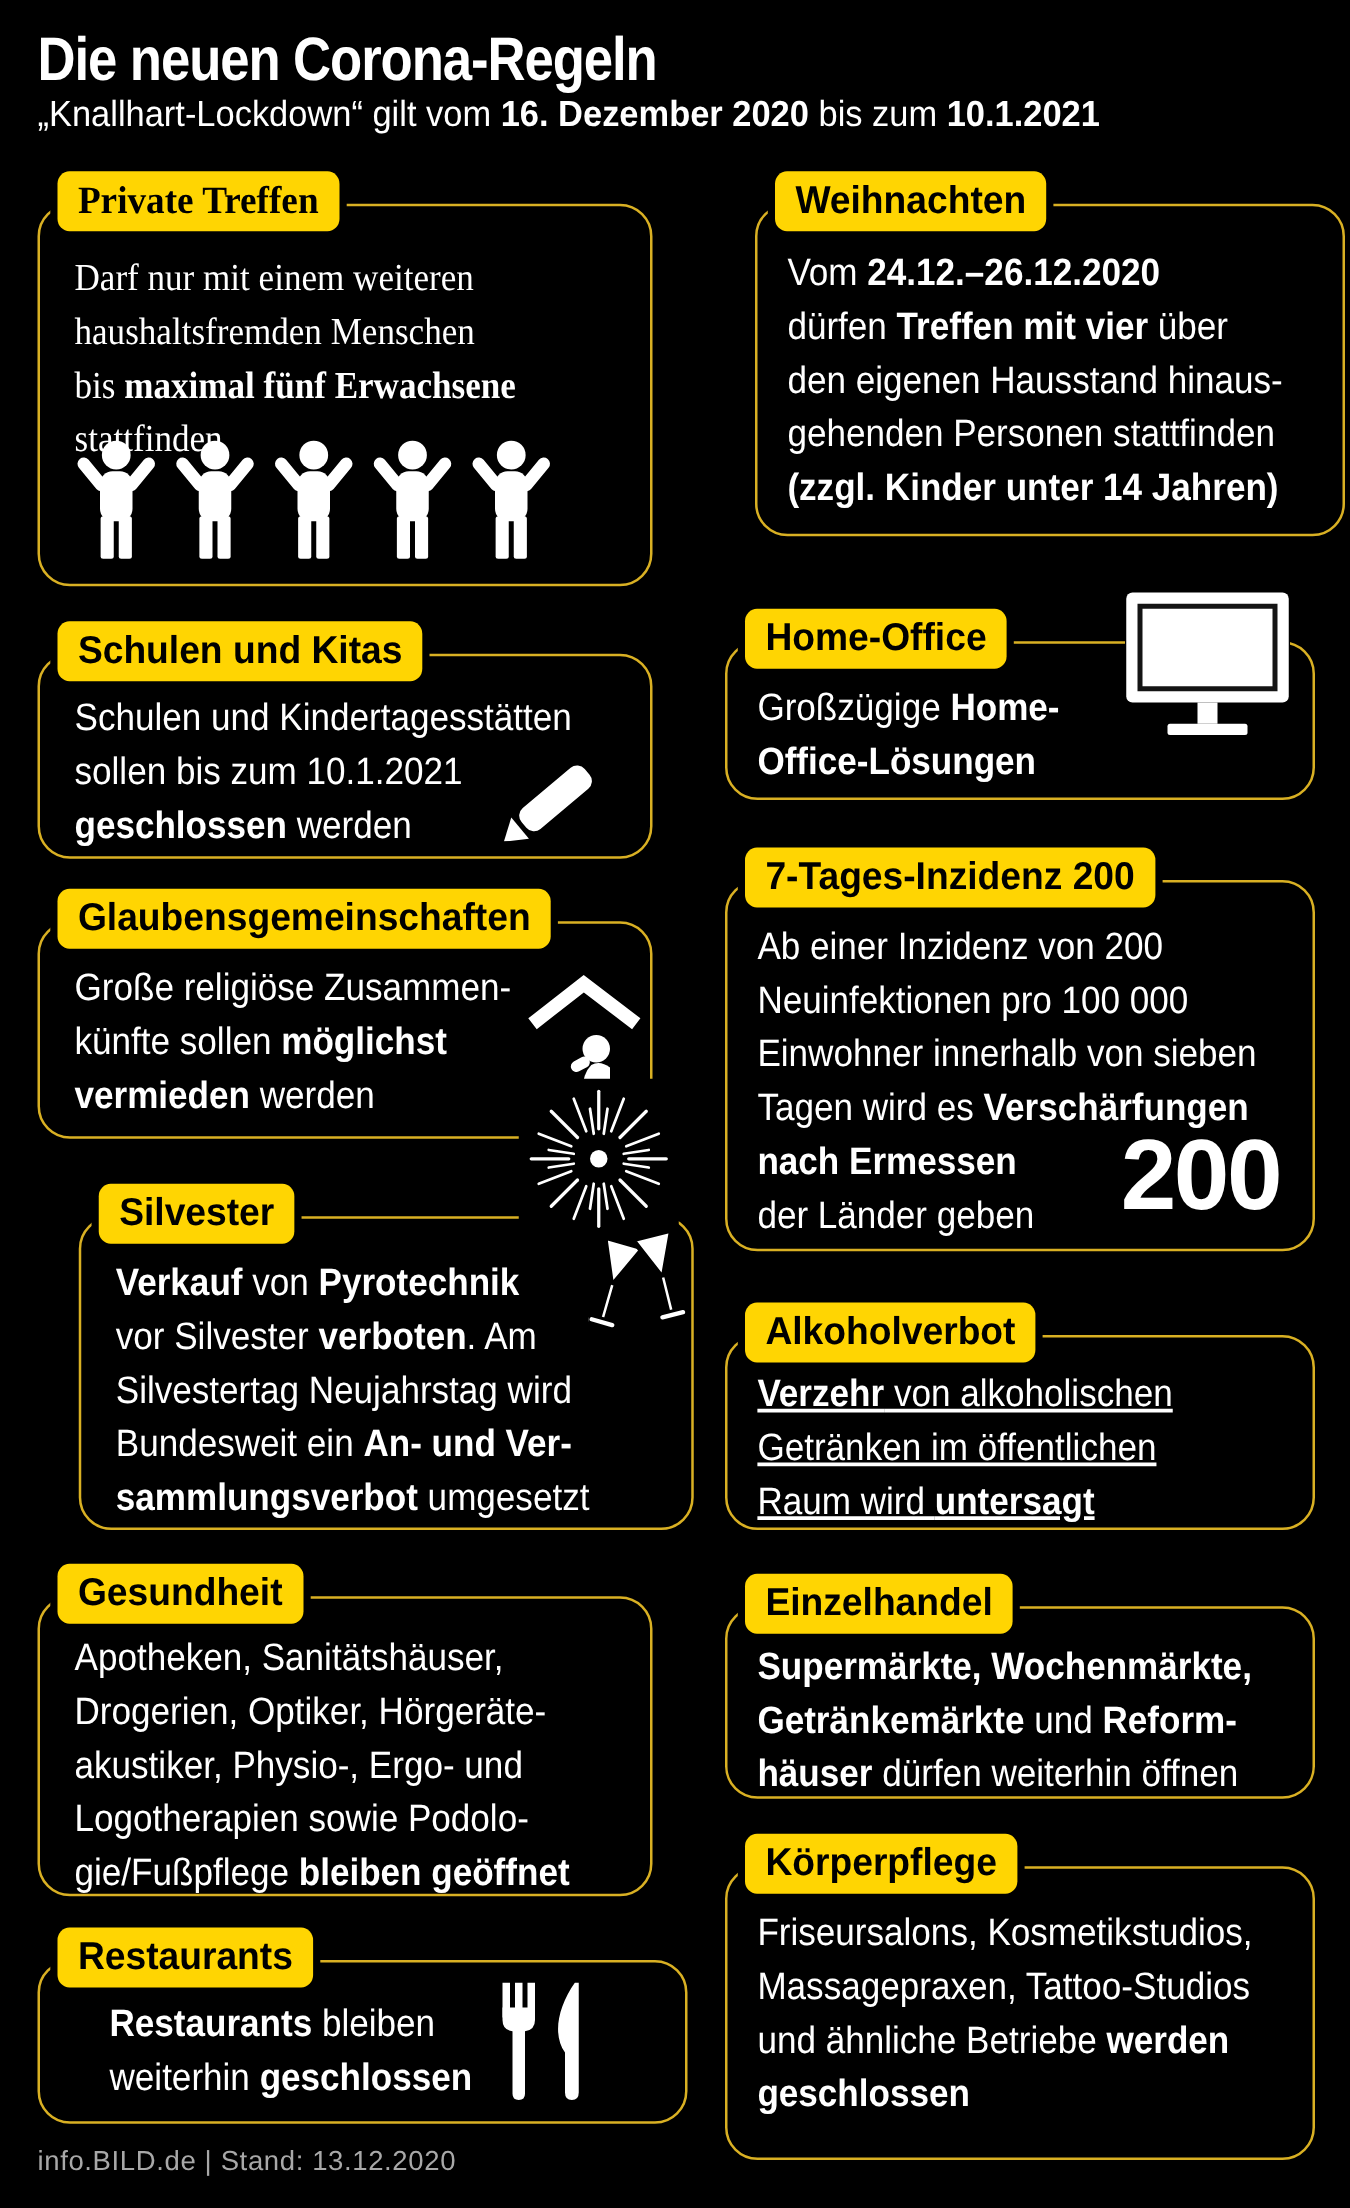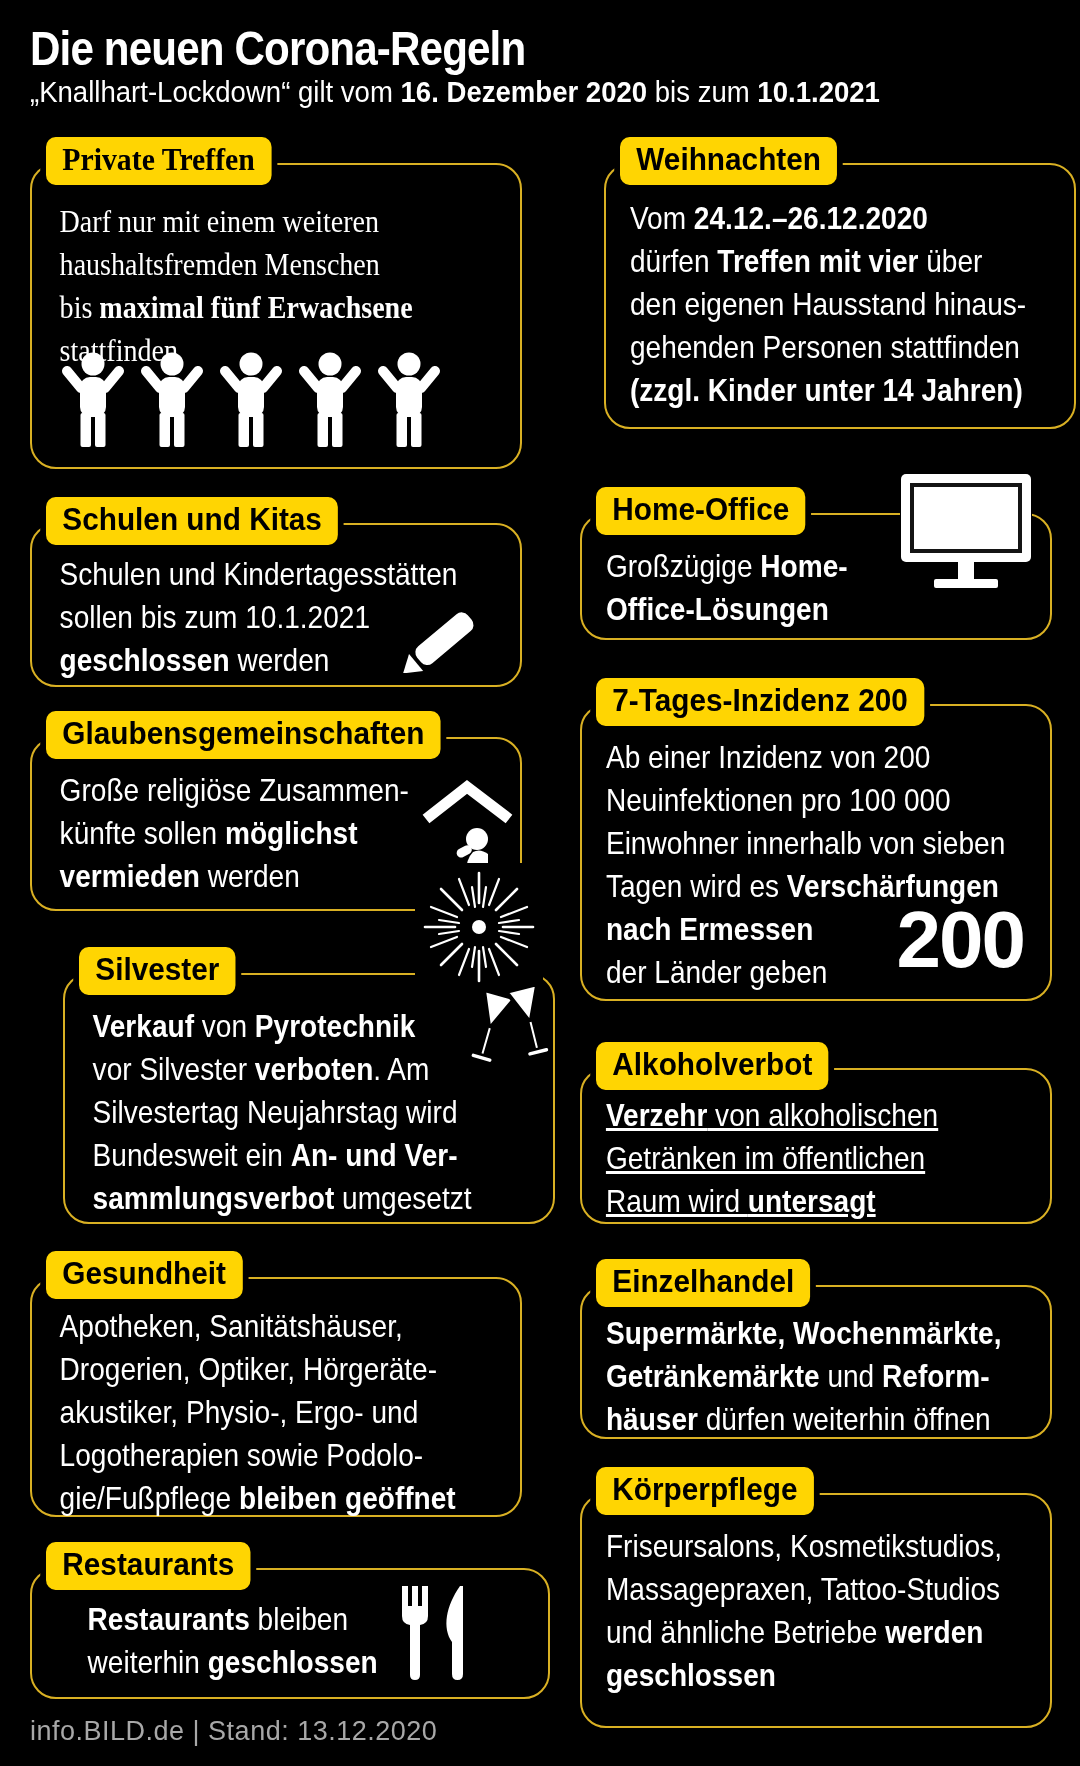--- a/index.html
+++ b/index.html
@@ -44,21 +44,21 @@
   .persons{
     position:absolute;left:28px;top:186px;
     display:flex;gap:13px;
   }
   .bignum{
     position:absolute;right:26px;top:188px;
     font-size:80px;font-weight:700;letter-spacing:-2px;color:#fff;
   }
   .footer{
     position:absolute;left:30px;top:1716px;
-    font-size:27px;color:#a8a8a8;letter-spacing:.5px;
+    font-size:22px;color:#a8a8a8;letter-spacing:.5px;
   }
 </style>
 </head>
 <body>
 
 <div class="title">Die neuen Corona-Regeln</div>
 <div class="subtitle"><span>„Knallhart-Lockdown“ gilt vom </span><span class="b">16. Dezember 2020</span><span> bis zum </span><span class="b">10.1.2021</span></div>
 
 <div class="box" style="left:30px;top:163px;width:488px;height:302px;font-family:Liberation Serif, serif;">
   <div class="tab">Private Treffen</div>

